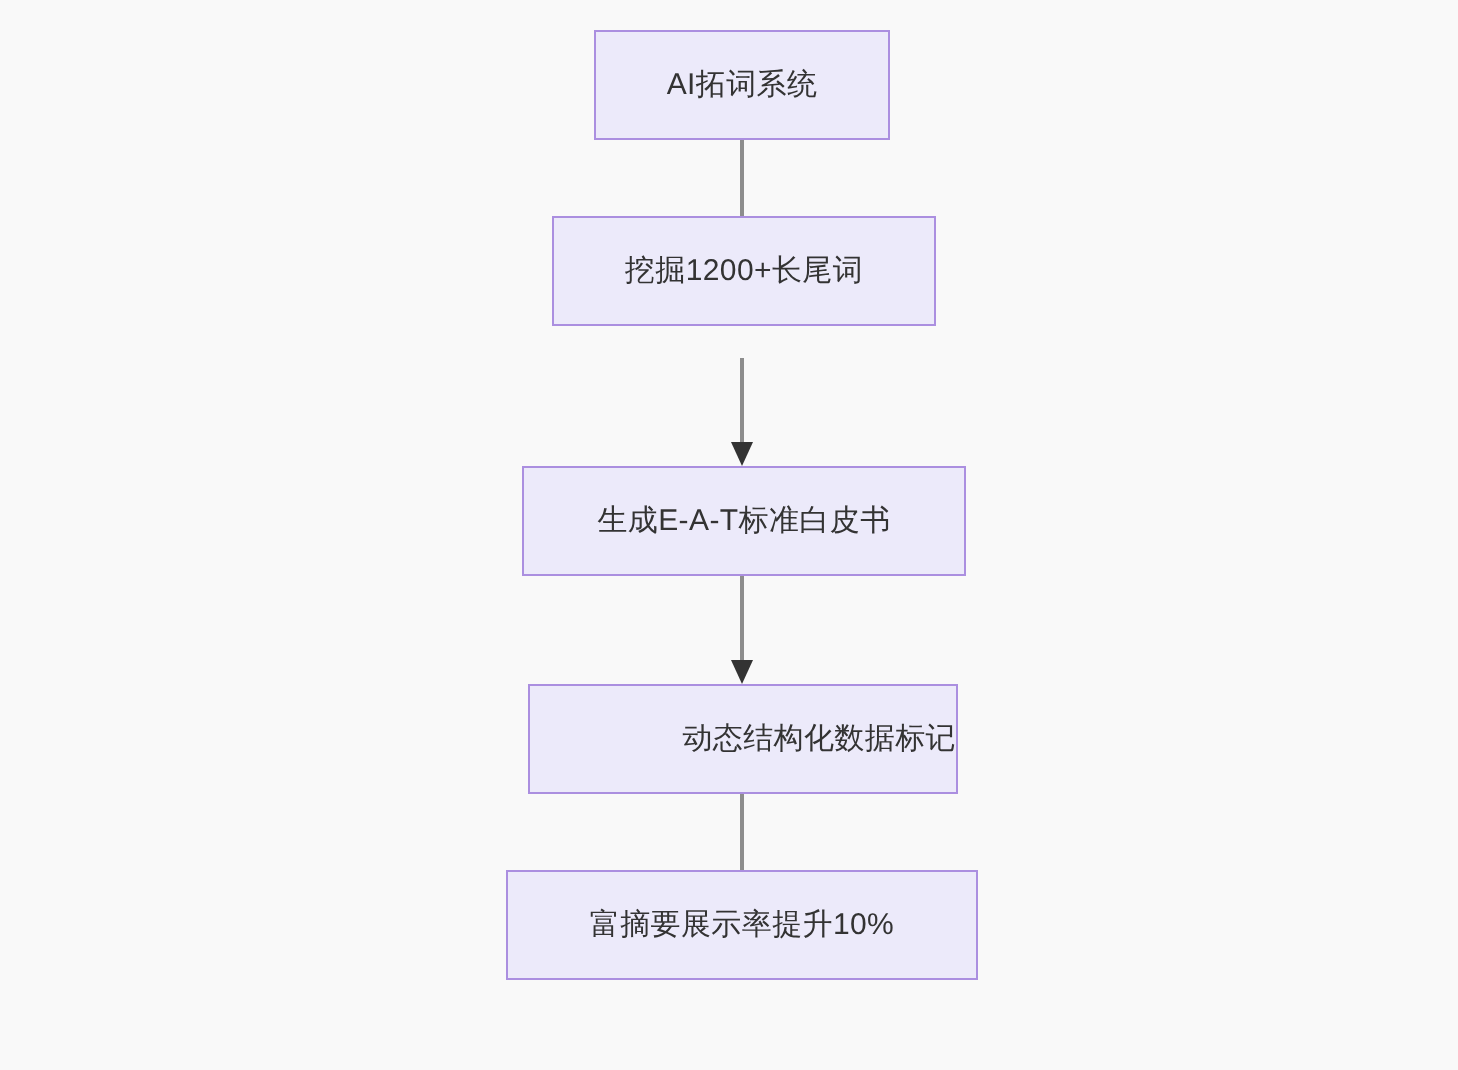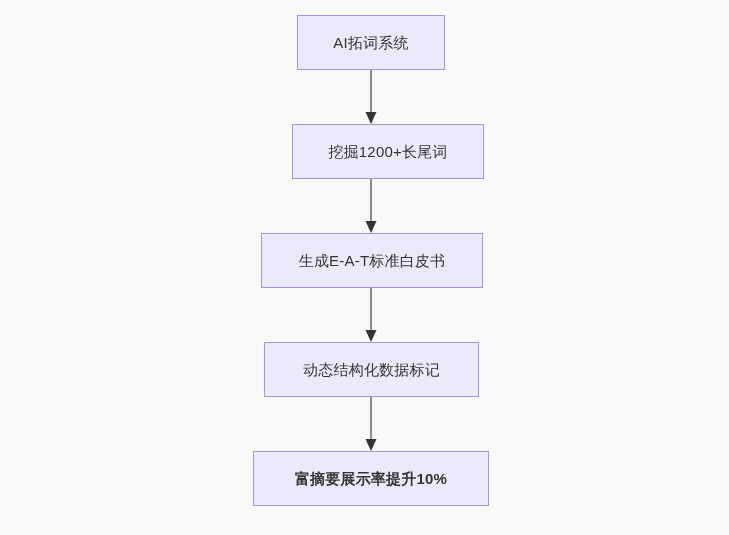--- a/index.html
+++ b/index.html
@@ -68,29 +68,29 @@
         <line x1="371" y1="397" x2="371" y2="442" stroke="#8d8d8d" stroke-width="2"></line>
         <polygon points="371,451 365.5,439 376.5,439" fill="#333333"></polygon>
       </g>
     </svg>
   </div>
 
   <div class="node" style="left:297px; top:15px; width:148px; height:55px;">
     <span class="node-label">AI拓词系统</span>
   </div>
 
-  <div class="node" style="left:276px; top:124px; width:192px; height:55px;margin-left:16px;">
+  <div class="node" style="left:276px; top:108px; width:192px; height:55px;">
     <span class="node-label">挖掘1200+长尾词</span>
   </div>
 
   <div class="node" style="left:261px; top:233px; width:222px; height:55px;align-items:center;">
     <span class="node-label">生成E-A-T标准白皮书</span>
   </div>
 
-  <div class="node" style="left:264px; top:342px; width:215px; height:55px;">
+  <div class="node" style="left:264px; top:342px; width:215px; height:55px;justify-content:flex-end;">
     <span class="node-label">动态结构化数据标记</span>
   </div>
 
-  <div class="node" style="left:253px; top:451px; width:236px; height:55px;font-weight:bold;">
+  <div class="node" style="left:253px; top:435px; width:236px; height:55px;">
     <span class="node-label">富摘要展示率提升10%</span>
   </div>
 
 </div>
 
 </body></html>

